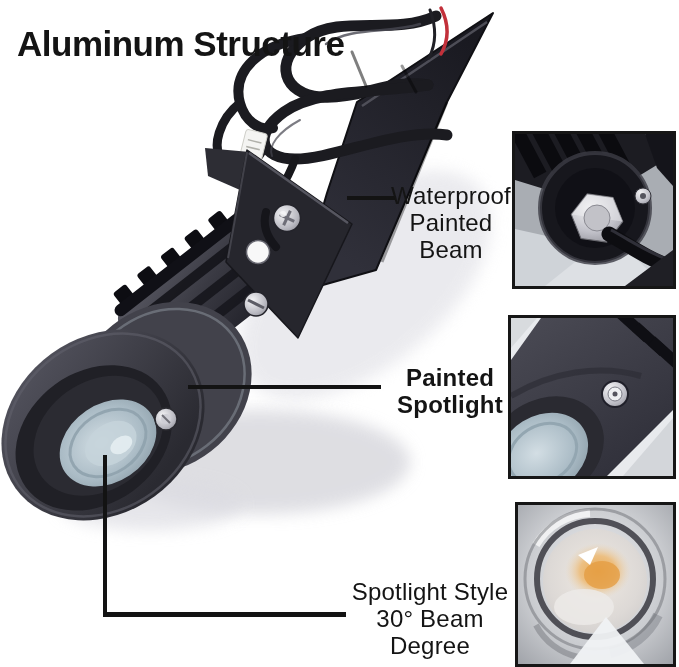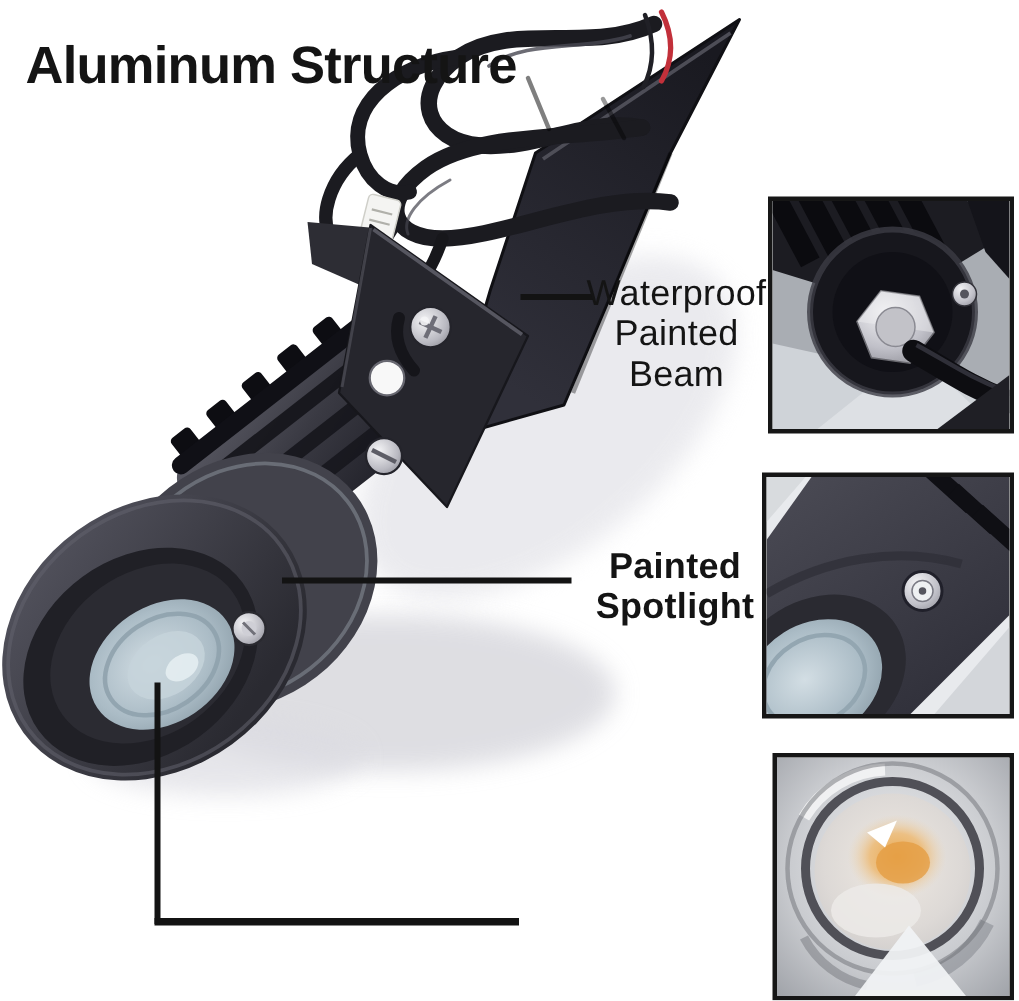--- a/index.html
+++ b/index.html
@@ -159,20 +159,25 @@
 
   <div class="callout" style="left:390px;top:182px;width:122px;">
     <span>Waterproof</span>
     <span>Painted</span>
     <span>Beam</span>
   </div>
   <div class="callout" style="left:385px;top:364px;width:130px;font-weight:bold;">
     <span>Painted</span>
     <span>Spotlight</span>
   </div>
+  <div class="callout" style="left:347px;top:578px;width:166px;">
+    <span>Spotlight Style</span>
+    <span>30° Beam</span>
+    <span>Degree</span>
+  </div>
 
   <div class="inset" style="left:512px;top:131px;width:164px;height:158px;">
     <svg viewBox="0 0 158 152">
       <defs>
         <radialGradient id="i1-silver" cx="0.35" cy="0.3" r="0.9">
           <stop offset="0" stop-color="#f2f2f4"></stop>
             <stop offset="0.6" stop-color="#c0c0c8"></stop>
             <stop offset="1" stop-color="#8e8e96"></stop>
         </radialGradient>
       </defs>

